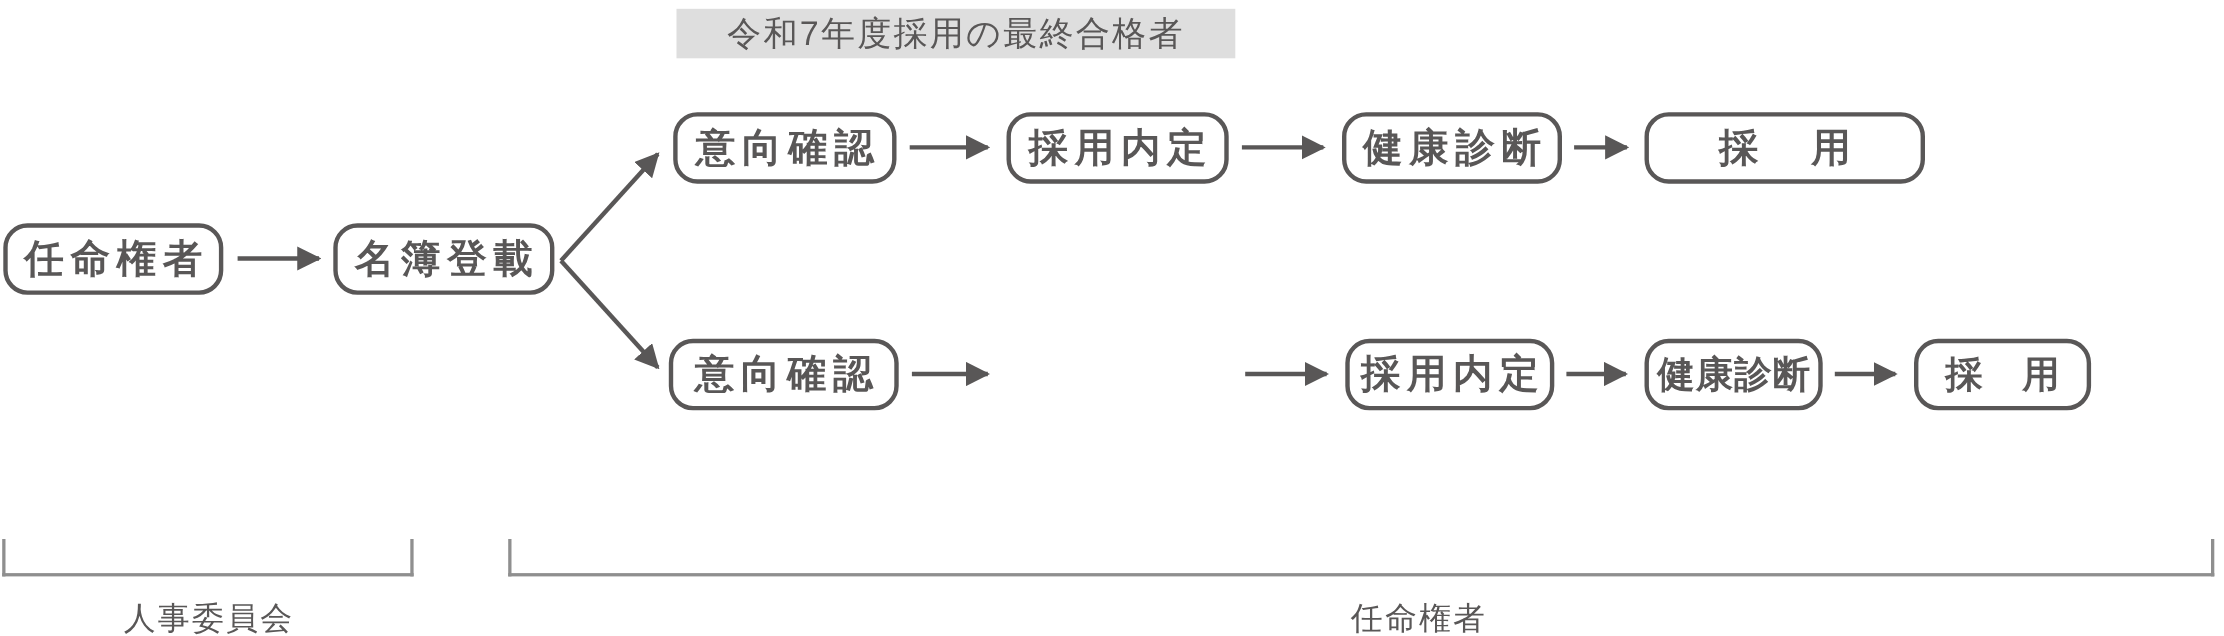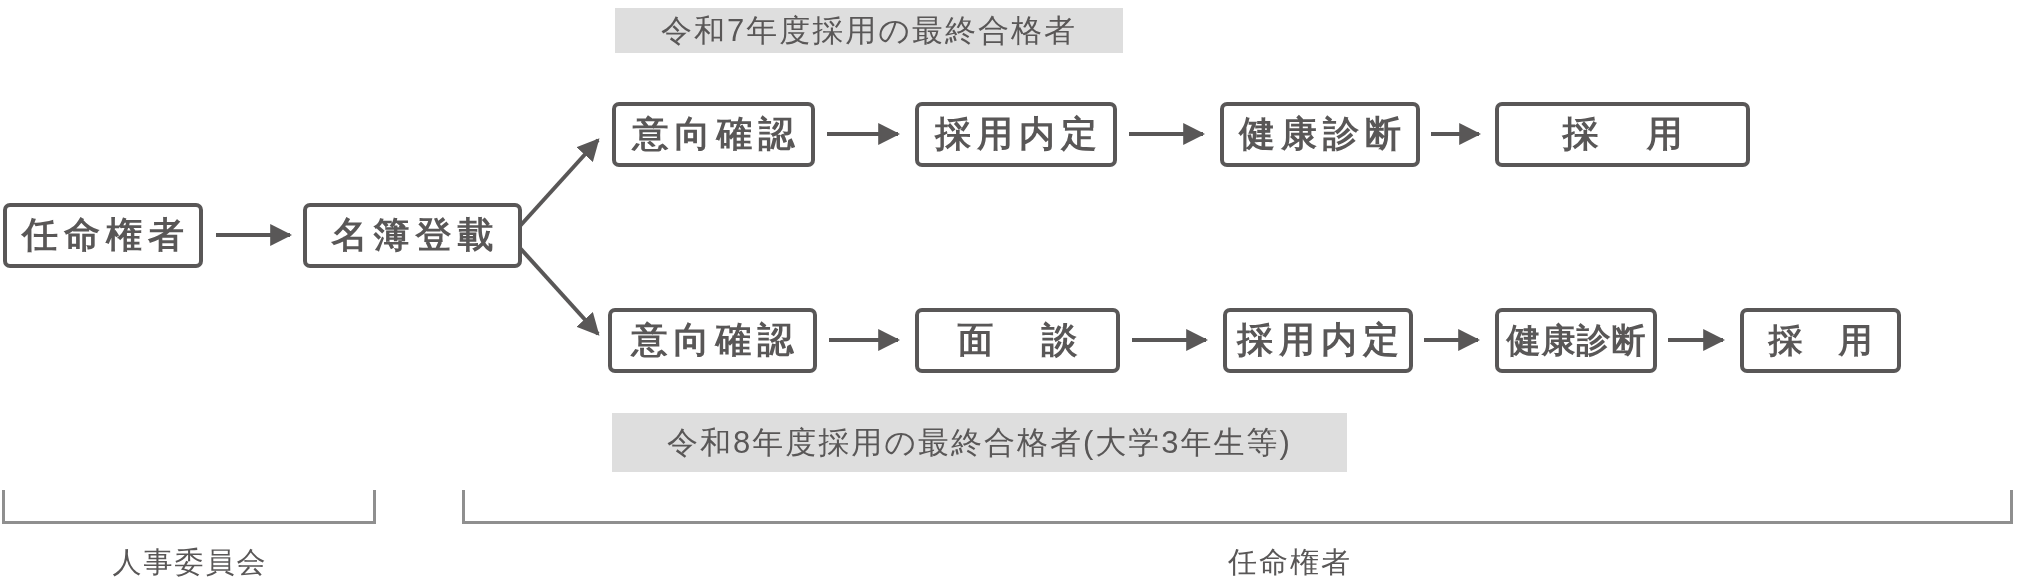--- a/index.html
+++ b/index.html
@@ -17,21 +17,21 @@
     overflow:hidden;
     padding-left:36px;
   }
   .arrows{position:absolute;left:0;top:0;}
   .arrows line{stroke:var(--ink);stroke-width:4;}
   .box{
     position:absolute;
     box-sizing:border-box;
     height:65px;
     border:4px solid var(--ink);
-    border-radius:7px;
+    border-radius:22px;
     background:#fff;
     display:flex;align-items:center;justify-content:center;
     font-size:36px;font-weight:bold;color:var(--ink);
     letter-spacing:6px;padding-left:6px;
     white-space:nowrap;
   }
   .box.tight{letter-spacing:1px;padding-left:1px;font-size:34px;}
   .banner{
     position:absolute;
     box-sizing:border-box;
@@ -75,32 +75,30 @@
     <line x1="827" y1="134" x2="898" y2="134" marker-end="url(#ah)"></line>
     <line x1="1129" y1="134" x2="1203" y2="134" marker-end="url(#ah)"></line>
     <line x1="1431" y1="134" x2="1479" y2="134" marker-end="url(#ah)"></line>
     <line x1="829" y1="340" x2="898" y2="340" marker-end="url(#ah)"></line>
     <line x1="1132" y1="340" x2="1206" y2="340" marker-end="url(#ah)"></line>
     <line x1="1424" y1="340" x2="1478" y2="340" marker-end="url(#ah)"></line>
     <line x1="1668" y1="340" x2="1723" y2="340" marker-end="url(#ah)"></line>
   </svg>
 
   <div class="banner" style="left:615px;top:8px;width:508px;height:45px">令和7年度採用の最終合格者</div>
-  <div class="banner" style="left:612px;top:413px;width:735px;height:59px">令和8年度採用の最終合格者(大学3年生等)</div>
 
   <div class="box" style="left:3px;top:203px;width:200px">任命権者</div>
-  <div class="box" style="left:303px;top:203px;width:219px">名簿登載</div>
+  <div class="box" style="left:303px;top:203px;width:201px">名簿登載</div>
 
   <div class="box" style="left:612px;top:102px;width:203px">意向確認</div>
   <div class="box" style="left:915px;top:102px;width:202px">採用内定</div>
   <div class="box" style="left:1220px;top:102px;width:200px">健康診断</div>
   <div class="box" style="left:1495px;top:102px;width:255px">採　用</div>
 
   <div class="box" style="left:608px;top:308px;width:209px">意向確認</div>
-  <div class="box" style="left:915px;top:308px;width:205px">面　談</div>
   <div class="box" style="left:1223px;top:308px;width:190px">採用内定</div>
   <div class="box tight" style="left:1495px;top:308px;width:162px">健康診断</div>
   <div class="box tight" style="left:1740px;top:308px;width:161px">採　用</div>
 
   <div class="bracket" style="left:2px;top:490px;width:374px"></div>
   <div class="bracket" style="left:462px;top:490px;width:1551px"></div>
 
   <div class="bracket-label" style="left:60px;top:543px;width:260px">人事委員会</div>
   <div class="bracket-label" style="left:1160px;top:543px;width:260px">任命権者</div>
 

